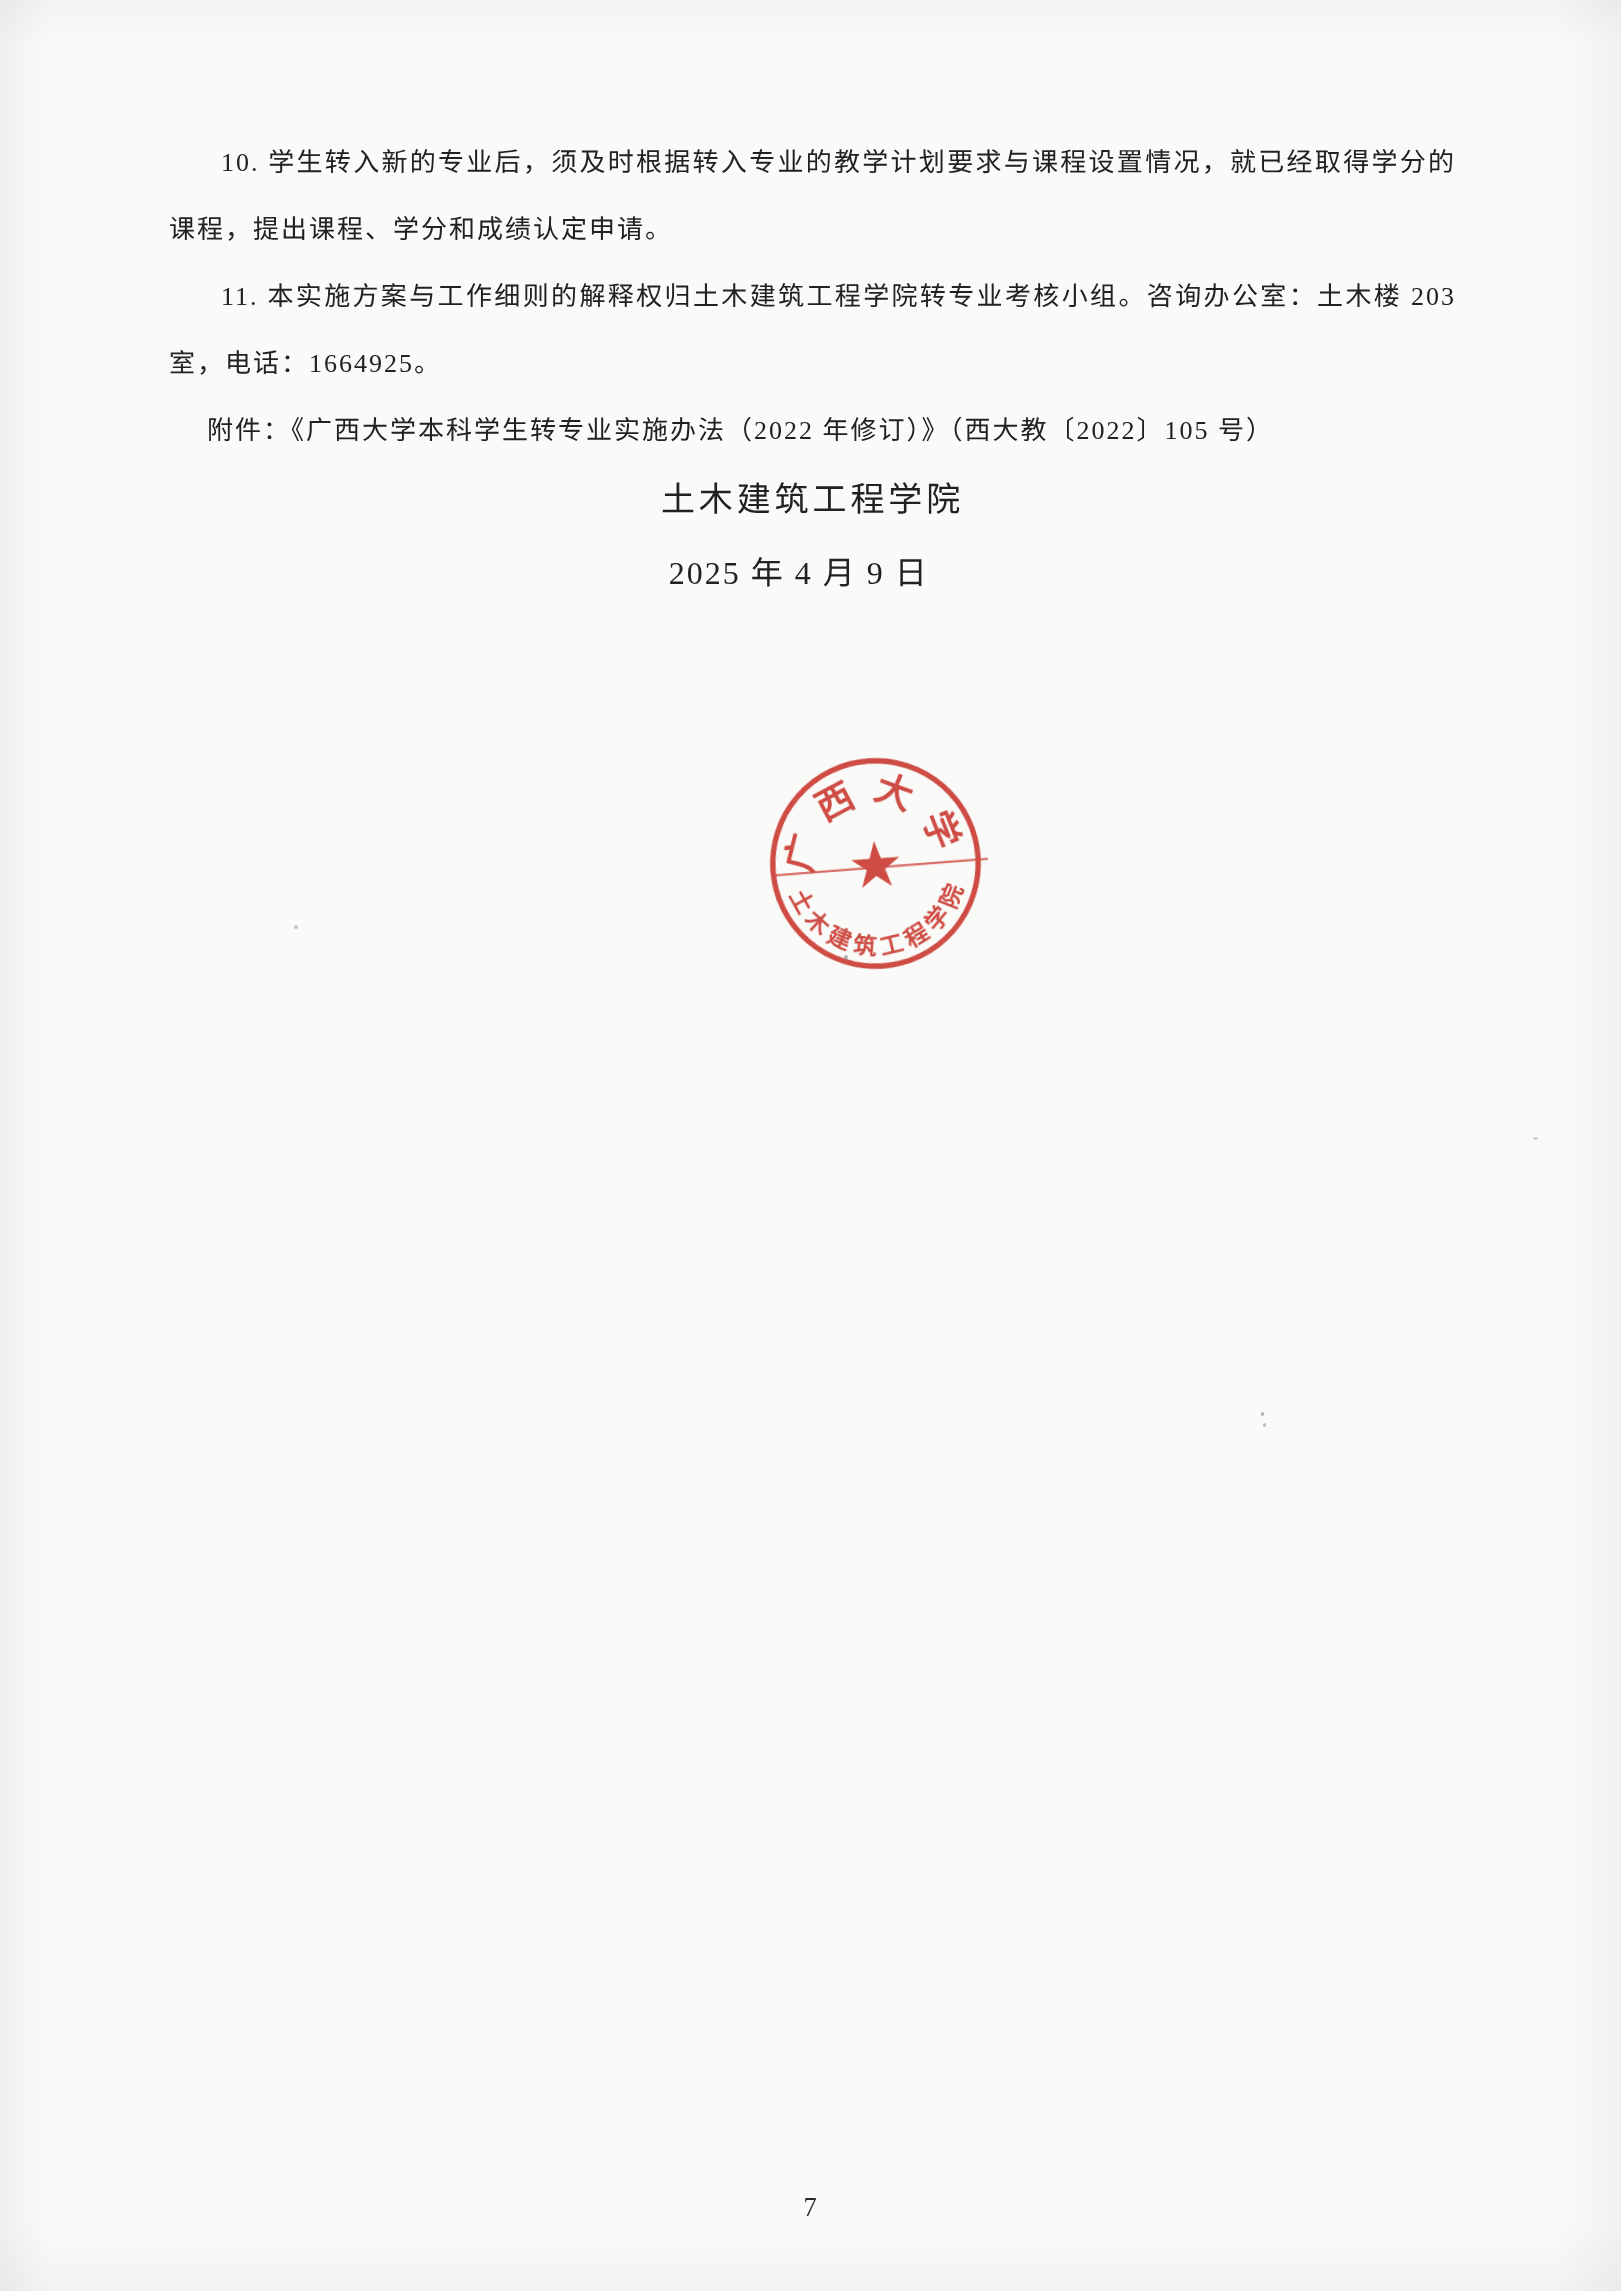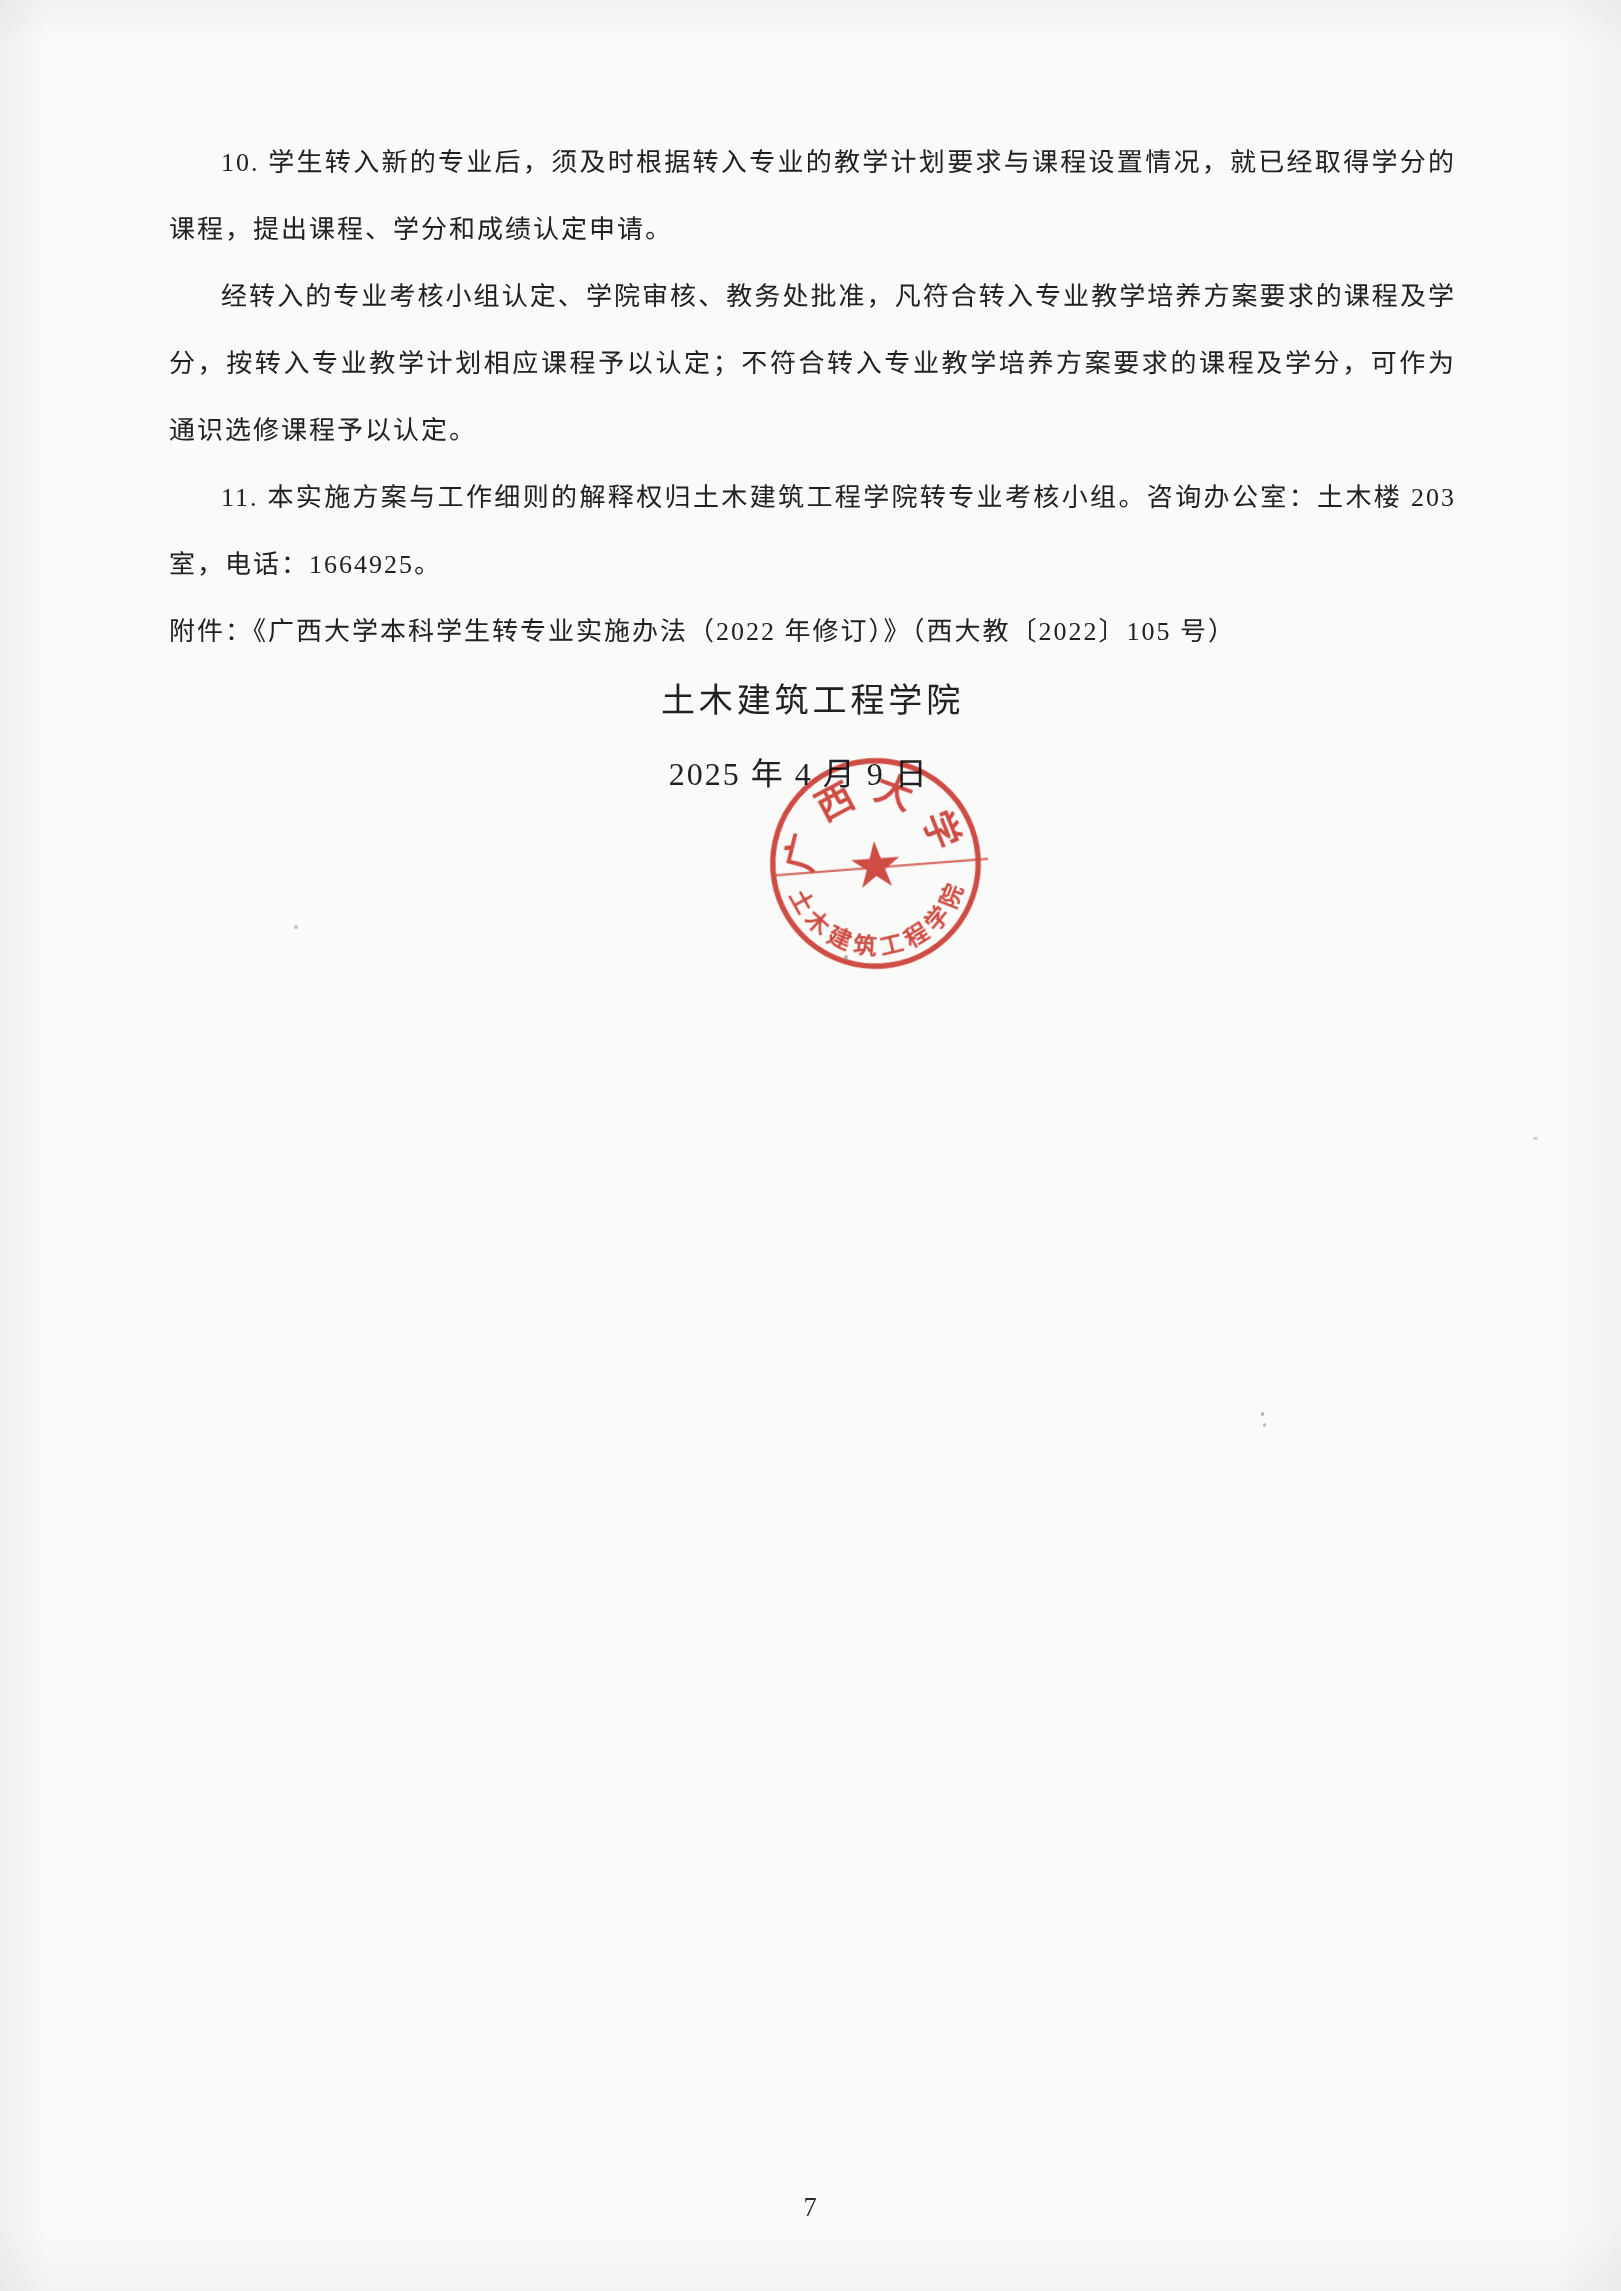--- a/index.html
+++ b/index.html
@@ -22,21 +22,21 @@
   }
   p.para {
     margin: 0;
     font-size: 26px;
     line-height: 67px;
     letter-spacing: 2px;
     text-align: justify;
     text-justify: inter-ideograph;
     text-indent: 2em;
   }
-  p.attach { text-indent: 0; }
+  p.attach { text-indent: 0; margin-left: 38px; }
   .sig { margin-top: 5.9px; text-align: center; }
   .sig-org { font-size: 34px; line-height: 59px; letter-spacing: 3.9px; }
   .sig-date { font-size: 32px; line-height: 57px; letter-spacing: 2px; margin-top: 15.7px; transform: translateX(-13.7px); }
 
   .seal {
     position: absolute; left: 763px; top: 751px;
     width: 225px; height: 225px;
     mix-blend-mode: multiply;
     opacity: 0.88;
     transform: rotate(-4deg);
@@ -64,21 +64,20 @@
 </style>
 </head>
 <body>
 
 <div class="scan-bg"></div>
 
 <div class="content">
 
   <p class="para">10. 学生转入新的专业后，须及时根据转入专业的教学计划要求与课程设置情况，就已经取得学分的课程，提出课程、学分和成绩认定申请。</p>
 
-  <p class="para">经转入的专业考核小组认定、学院审核、教务处批准，凡符合转入专业教学培养方案要求的课程及学分，按转入专业教学计划相应课程予以认定；不符合转入专业教学培养方案要求的课程及学分，可作为通识选修课程予以认定。</p>
 
   <p class="para">11. 本实施方案与工作细则的解释权归土木建筑工程学院转专业考核小组。咨询办公室：土木楼 203 室，电话：1664925。</p>
 
   <p class="para attach">附件：《广西大学本科学生转专业实施办法（2022 年修订）》（西大教〔2022〕105 号）</p>
 
   <div class="sig">
     <div class="sig-org">土木建筑工程学院</div>
     <div class="sig-date">2025 年 4 月 9 日</div>
   </div>
 

